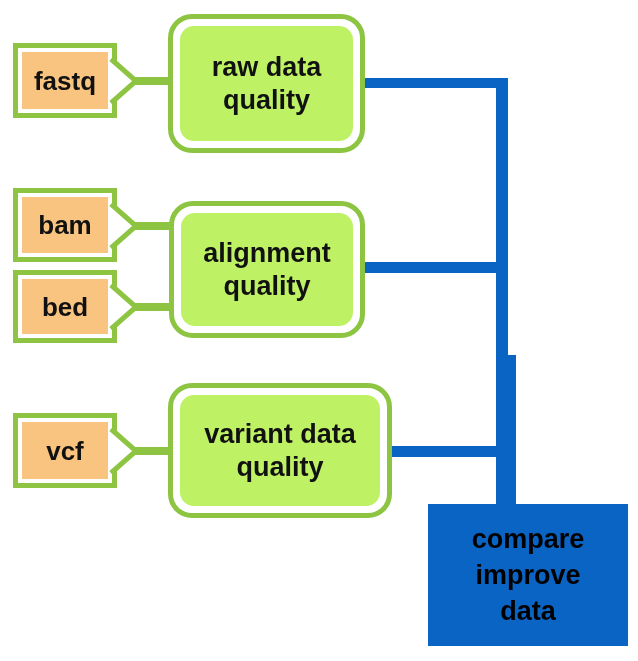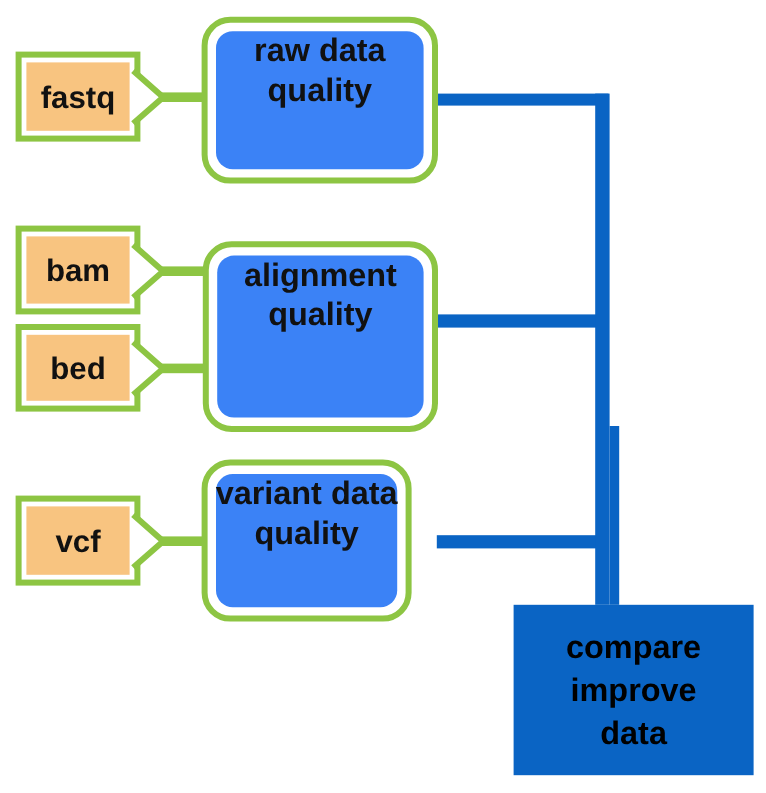--- a/index.html
+++ b/index.html
@@ -49,25 +49,26 @@
     position: absolute;
     box-sizing: border-box;
     border: 5px solid #8DC543;
     border-radius: 24px;
     background: #ffffff;
     padding: 7px;
   }
   .stage-fill {
     width: 100%;
     height: 100%;
-    background: #3b82f6;
+    background: #bef264;
     border-radius: 14px;
     display: flex;
     flex-direction: column;
     align-items: center;
+    justify-content: center;
   }
   .stage-line {
     font-size: 27px;
     font-weight: bold;
     color: #111111;
     line-height: 33px;
     white-space: nowrap;
   }
   
   .sink {
@@ -132,28 +133,28 @@
     </div>
   </div>
 
   <div class="stage" style="left:168px; top:14px; width:197px; height:139px;">
     <div class="stage-fill">
       <span class="stage-line">raw data</span>
       <span class="stage-line">quality</span>
     </div>
   </div>
 
-  <div class="stage" style="left:169px; top:201px; width:196px; height:159px;">
+  <div class="stage" style="left:169px; top:201px; width:196px; height:137px;">
     <div class="stage-fill">
       <span class="stage-line">alignment</span>
       <span class="stage-line">quality</span>
     </div>
   </div>
 
-  <div class="stage" style="left:168px; top:383px; width:175px; height:135px;">
+  <div class="stage" style="left:168px; top:383px; width:224px; height:135px;">
     <div class="stage-fill">
       <span class="stage-line">variant data</span>
       <span class="stage-line">quality</span>
     </div>
   </div>
 
   <div class="sink">
     <span class="sink-line">compare</span>
     <span class="sink-line">improve</span>
     <span class="sink-line">data</span>

